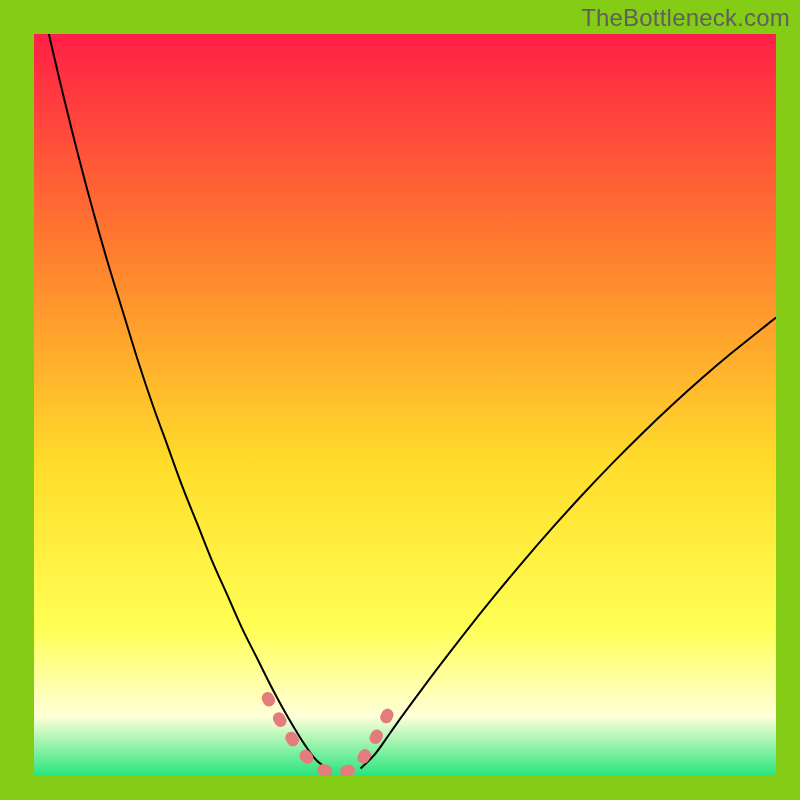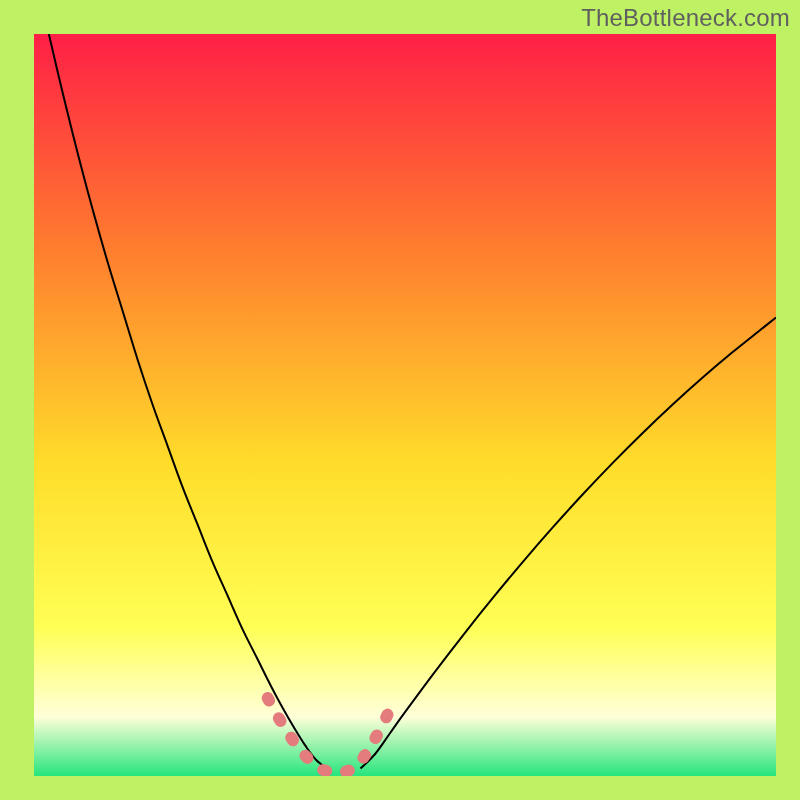--- a/index.html
+++ b/index.html
@@ -8,21 +8,21 @@
     width: 800px;
     height: 800px;
     background: #000000;
     overflow: hidden;
     font-family: Arial, Helvetica, sans-serif;
   }
   .frame {
     position: relative;
     width: 800px;
     height: 800px;
-    background: #bef264;
+    background: #84cc16;
   }
   .watermark {
     position: absolute;
     top: 4px;
     right: 10px;
     color: #5f5f5f;
     font-size: 24px;
     font-weight: 500;
     letter-spacing: 0.2px;
     z-index: 10;

